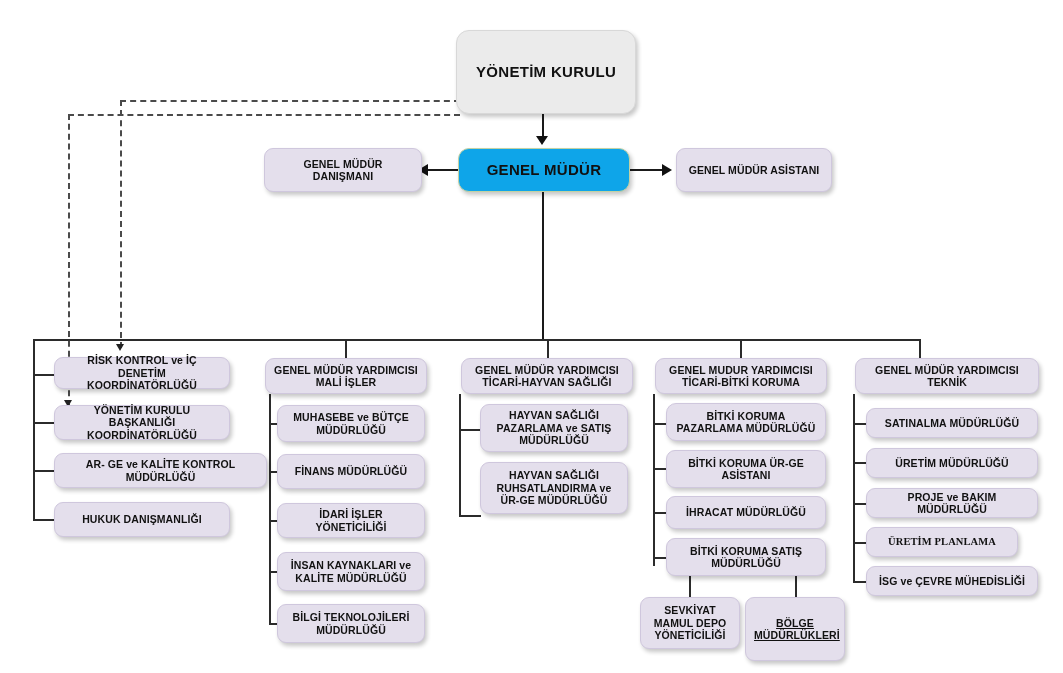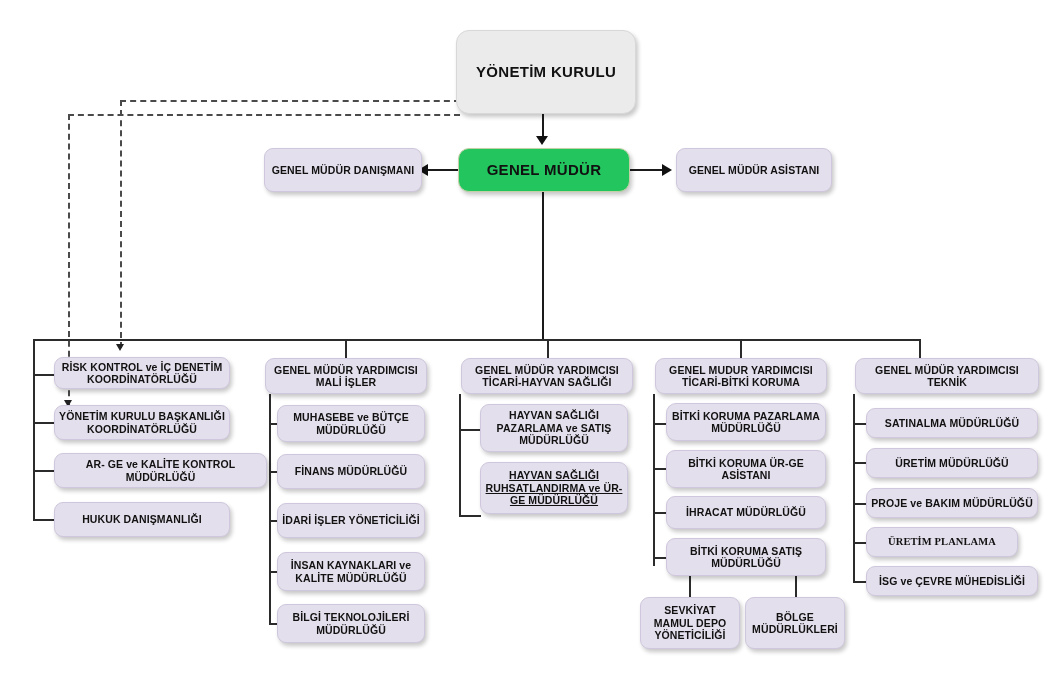--- a/index.html
+++ b/index.html
@@ -26,38 +26,38 @@
     align-items: center;
     justify-content: flex-end;
     text-align: center;
     border-radius: 9px;
     background: #e4dfec;
     border: 1px solid #cfc7dd;
     color: #111111;
     font-weight: bold;
     letter-spacing: 0.1px;
     line-height: 1.18;
-    padding: 2px 2px;
+    padding: 2px 8px;
     box-shadow: 2px 3px 4px rgba(0,0,0,0.22);
     z-index: 5;
   }
   .node span {
     display: block;
     width: 100%;
   }
 
   .node.root {
     background: #ebebeb;
     border: 1px solid #d8d8d8;
     border-radius: 13px;
     font-size: 15px;
     letter-spacing: 0.3px;
   }
   .node.gm {
-    background: #22c55e;
+    background: #0ea5e9;
     border: 1px solid #c2d2a4;
     border-radius: 11px;
     font-size: 15px;
     letter-spacing: 0.3px;
   }
   .node.side {
     font-size: 10.5px;
     font-weight: bold;
   }
   .node.colhead {
@@ -223,21 +223,21 @@
     <span>GENEL MÜDÜR YARDIMCISI TİCARİ-HAYVAN SAĞLIĞI</span>
   </div>
 
   <div class="lnthin v" style="left:459px; top:394px; height:122px;"></div>
   <div class="lnthin h" style="left:459px; top:429px; width:22px;"></div>
   <div class="lnthin h" style="left:459px; top:515px; width:22px;"></div>
 
   <div class="node leaf" style="left:480px; top:404px; width:148px; height:48px;">
     <span>HAYVAN SAĞLIĞI PAZARLAMA ve SATIŞ MÜDÜRLÜĞÜ</span>
   </div>
-  <div class="node leaf" style="left:480px; top:462px; width:148px; height:52px;text-decoration:underline;">
+  <div class="node leaf" style="left:480px; top:462px; width:148px; height:52px;">
     <span>HAYVAN SAĞLIĞI RUHSATLANDIRMA ve ÜR-GE MÜDÜRLÜĞÜ</span>
   </div>
 
   <div class="node colhead" style="left:655px; top:358px; width:172px; height:36px;">
     <span>GENEL MUDUR YARDIMCISI TİCARİ-BİTKİ KORUMA</span>
   </div>
 
   <div class="lnthin v" style="left:653px; top:394px; height:172px;"></div>
   <div class="lnthin h" style="left:653px; top:423px; width:14px;"></div>
   <div class="lnthin h" style="left:653px; top:468px; width:14px;"></div>
@@ -256,21 +256,21 @@
   <div class="node leaf" style="left:666px; top:538px; width:160px; height:38px;">
     <span>BİTKİ KORUMA SATIŞ MÜDÜRLÜĞÜ</span>
   </div>
 
   <div class="lnthin v" style="left:689px; top:576px; height:22px;"></div>
   <div class="lnthin v" style="left:795px; top:576px; height:22px;"></div>
 
   <div class="node leaf" style="left:640px; top:597px; width:100px; height:52px;">
     <span>SEVKİYAT MAMUL DEPO YÖNETİCİLİĞİ</span>
   </div>
-  <div class="node leaf" style="left:745px; top:597px; width:100px; height:52px;">
+  <div class="node leaf" style="left:745px; top:597px; width:100px; height:64px;text-decoration:underline;">
     <span>BÖLGE MÜDÜRLÜKLERİ</span>
   </div>
 
   <div class="node colhead" style="left:855px; top:358px; width:184px; height:36px;">
     <span>GENEL MÜDÜR YARDIMCISI TEKNİK</span>
   </div>
 
   <div class="lnthin v" style="left:853px; top:394px; height:187px;"></div>
   <div class="lnthin h" style="left:853px; top:423px; width:14px;"></div>
   <div class="lnthin h" style="left:853px; top:462px; width:14px;"></div>

